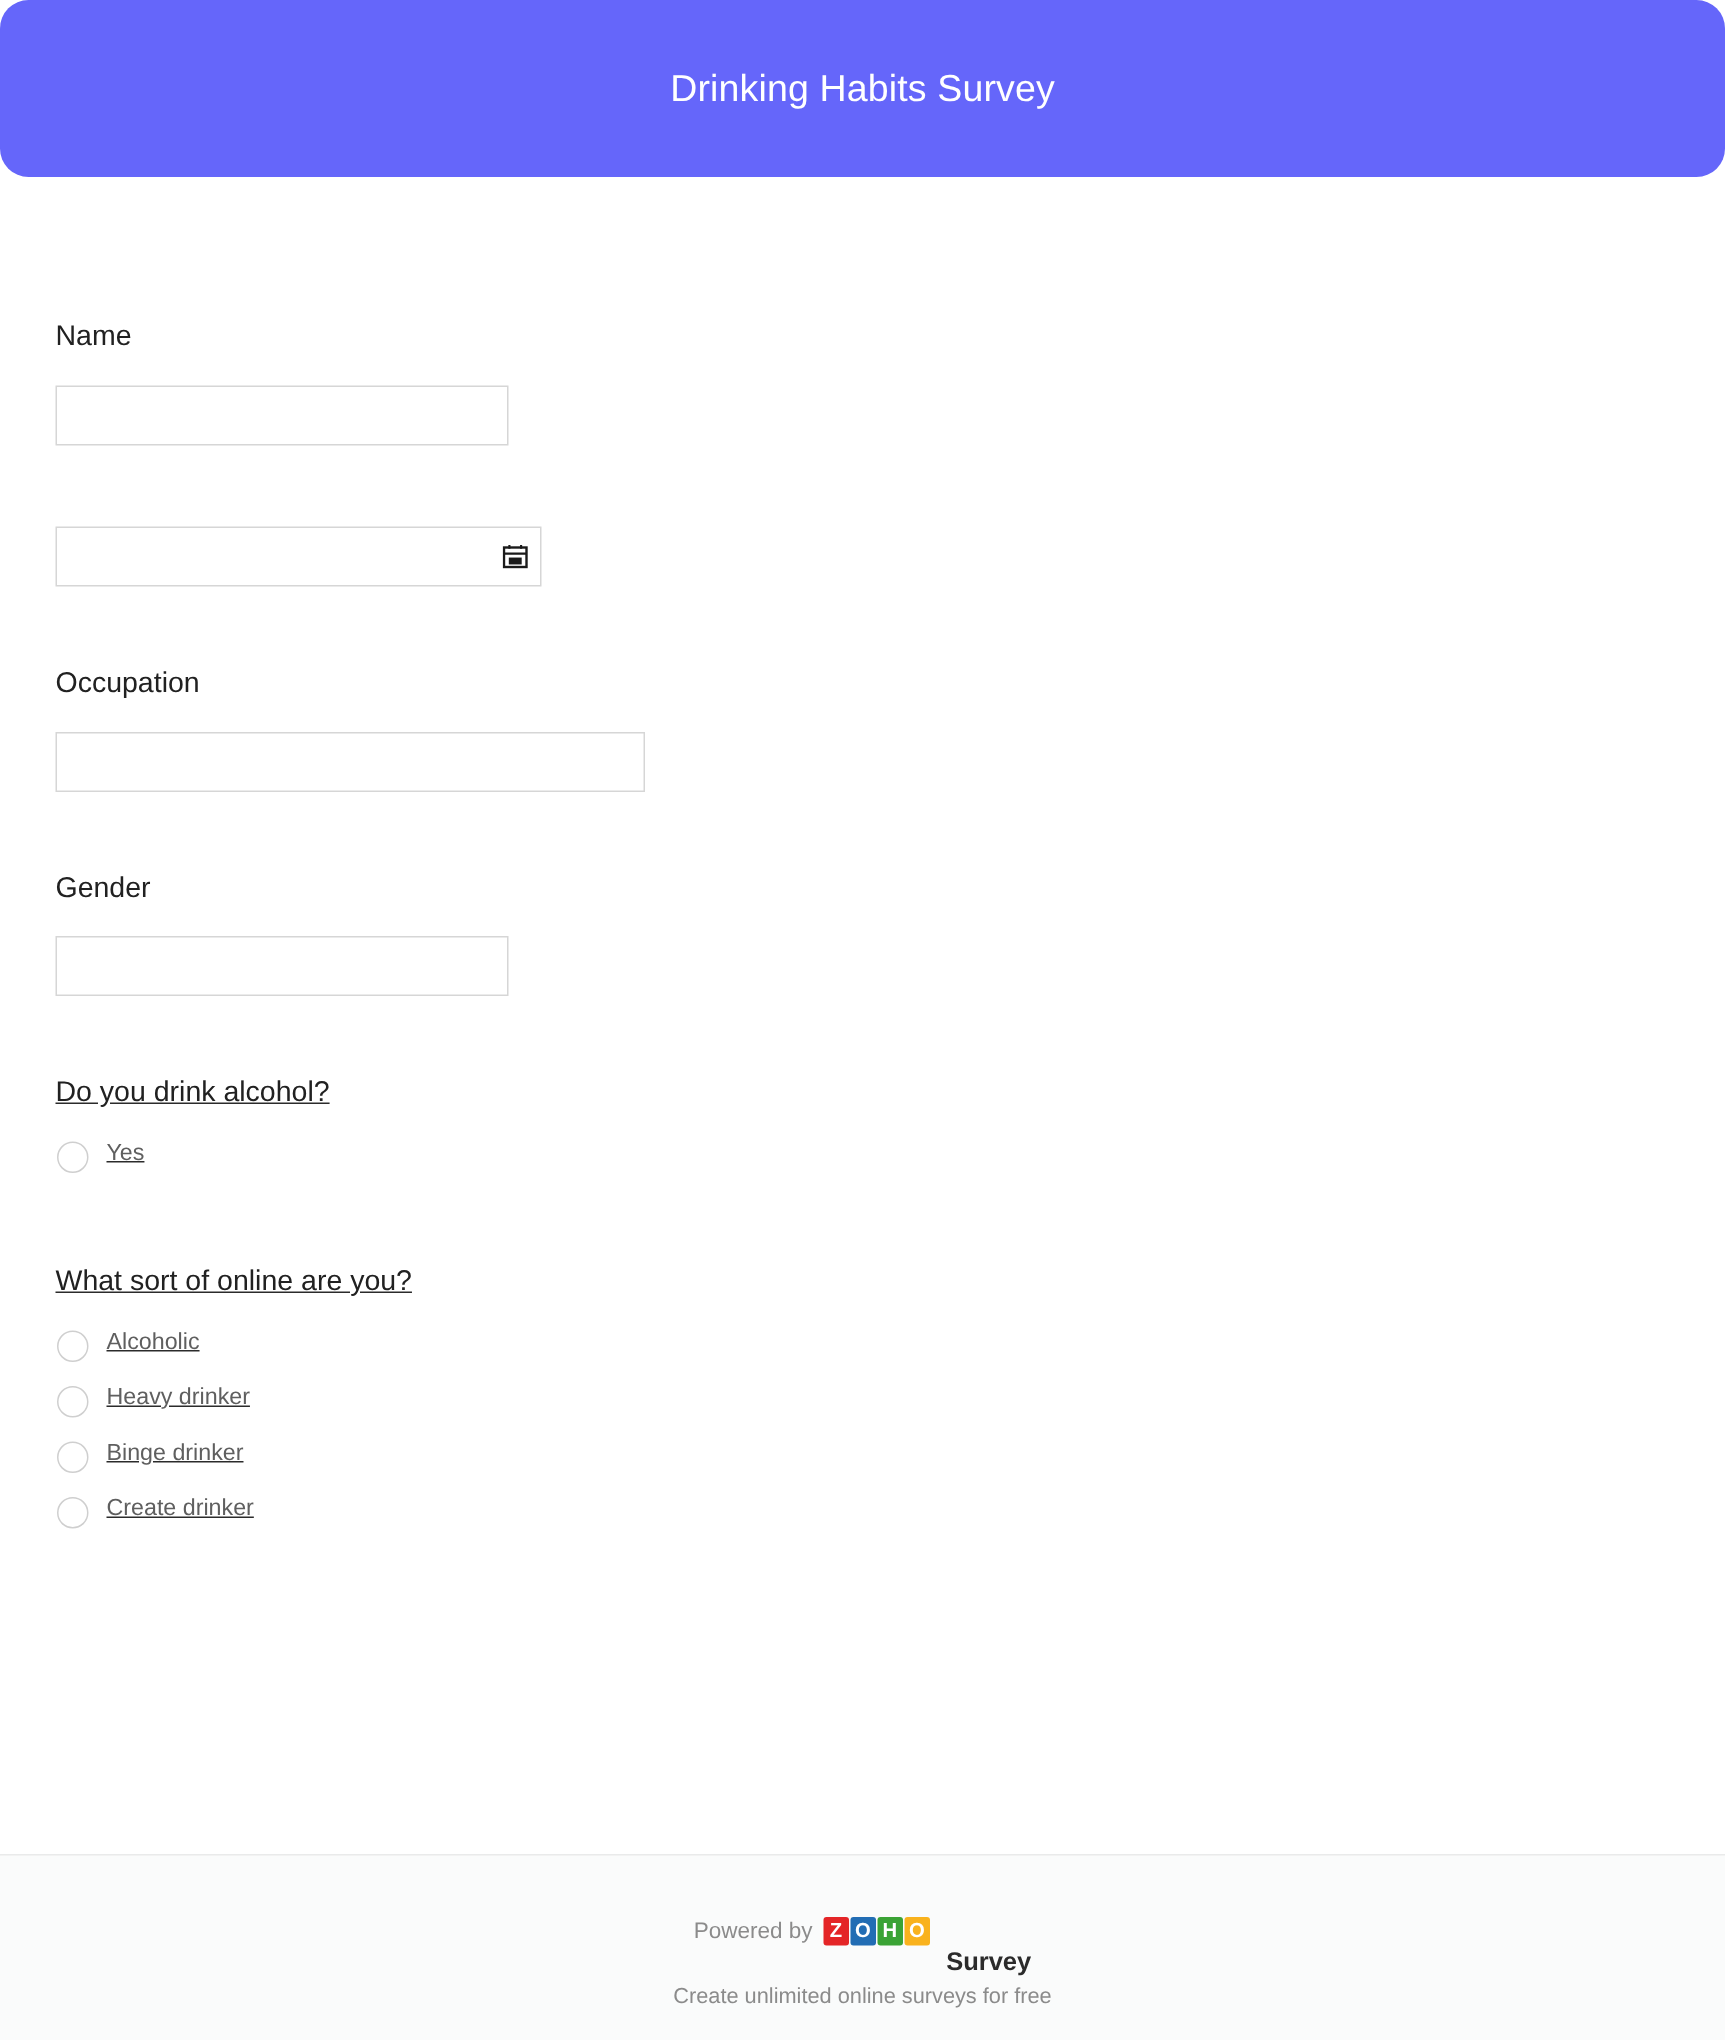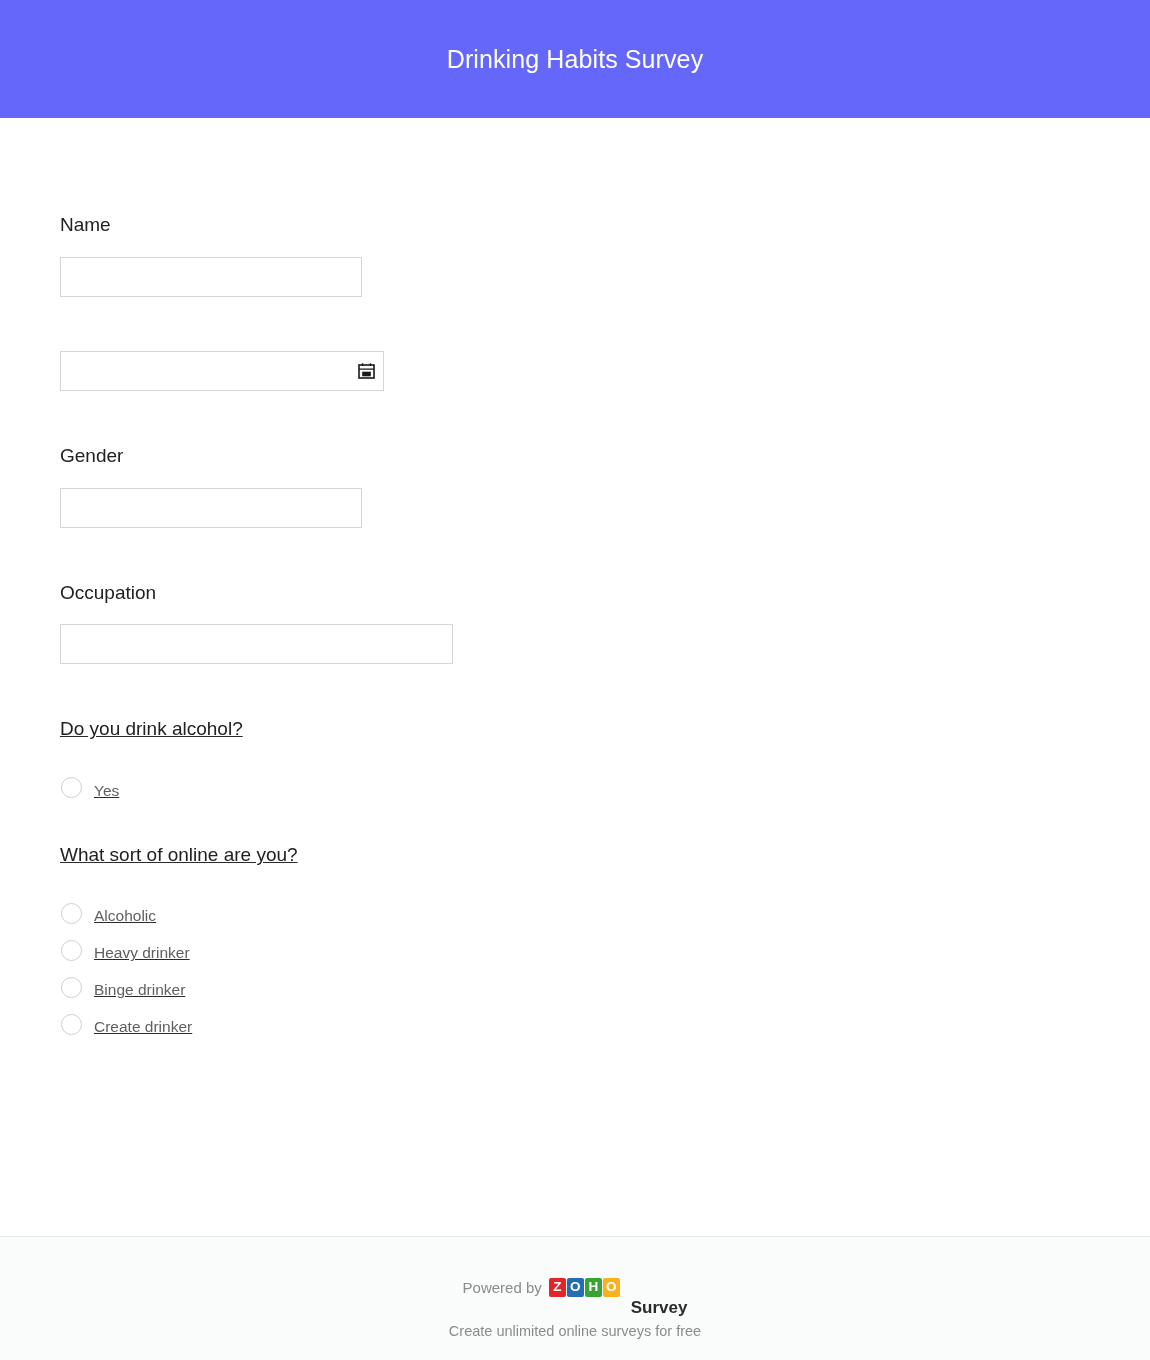--- a/index.html
+++ b/index.html
@@ -25,34 +25,35 @@
   }
 
   
   .survey-header {
     height: 118px;
     background: #6566fa;
     display: flex;
     align-items: center;
     justify-content: center;
     flex: 0 0 auto;
+    border-radius: 19px;
   }
   .survey-title {
     color: #ffffff;
     font-size: 25px;
     font-weight: 400;
     letter-spacing: 0.1px;
     line-height: 1;
   }
 
   
   .survey-body {
     flex: 1 1 auto;
     background: #ffffff;
-    padding: 96px 0 0 60px;
+    padding: 96px 0 0 37px;
     position: relative;
   }
 
   .question-block {
     margin-bottom: 54px;
   }
   .question-block.radio-block {
     margin-bottom: 46px;
     text-decoration: underline;
   }
@@ -113,21 +114,21 @@
   }
 
   
   .radio-list {
     margin: 0;
     padding: 0;
     list-style: none;
   }
   .radio-row {
     display: flex;
-    align-items: flex-end;
+    align-items: flex-start;
     height: 37px;
   }
   .radio-circle {
     width: 21px;
     height: 21px;
     border: 1.5px solid #cfcfcf;
     border-radius: 50%;
     background: #ffffff;
     flex: 0 0 auto;
     margin-left: 1px;
@@ -224,27 +225,27 @@
             <line x1="1" y1="6.6" x2="16" y2="6.6" stroke="#1a1a1a" stroke-width="1.4"></line>
             <line x1="4.6" y1="0.8" x2="4.6" y2="3.4" stroke="#1a1a1a" stroke-width="1.4"></line>
             <line x1="12.4" y1="0.8" x2="12.4" y2="3.4" stroke="#1a1a1a" stroke-width="1.4"></line>
             <rect x="4.2" y="9.2" width="8.6" height="4.6" fill="#1a1a1a"></rect>
           </svg>
         </span>
       </div>
     </div>
 
     <div class="question-block">
+      <label class="field-label">Occupation</label>
+      <input class="text-input w-occ" type="text" placeholder="" style="">
+    </div>
+
+    <div class="question-block">
       <label class="field-label">Gender</label>
       <input class="text-input w-gender" type="text" placeholder="" style="">
-    </div>
-
-    <div class="question-block">
-      <label class="field-label">Occupation</label>
-      <input class="text-input w-occ" type="text" placeholder="" style="">
     </div>
 
     <div class="question-block radio-block">
       <span class="question-label">Do you drink alcohol?</span>
       <ul class="radio-list">
         <li class="radio-row">
           <span class="radio-circle"></span>
           <span class="radio-text">Yes</span>
         </li>
       </ul>

